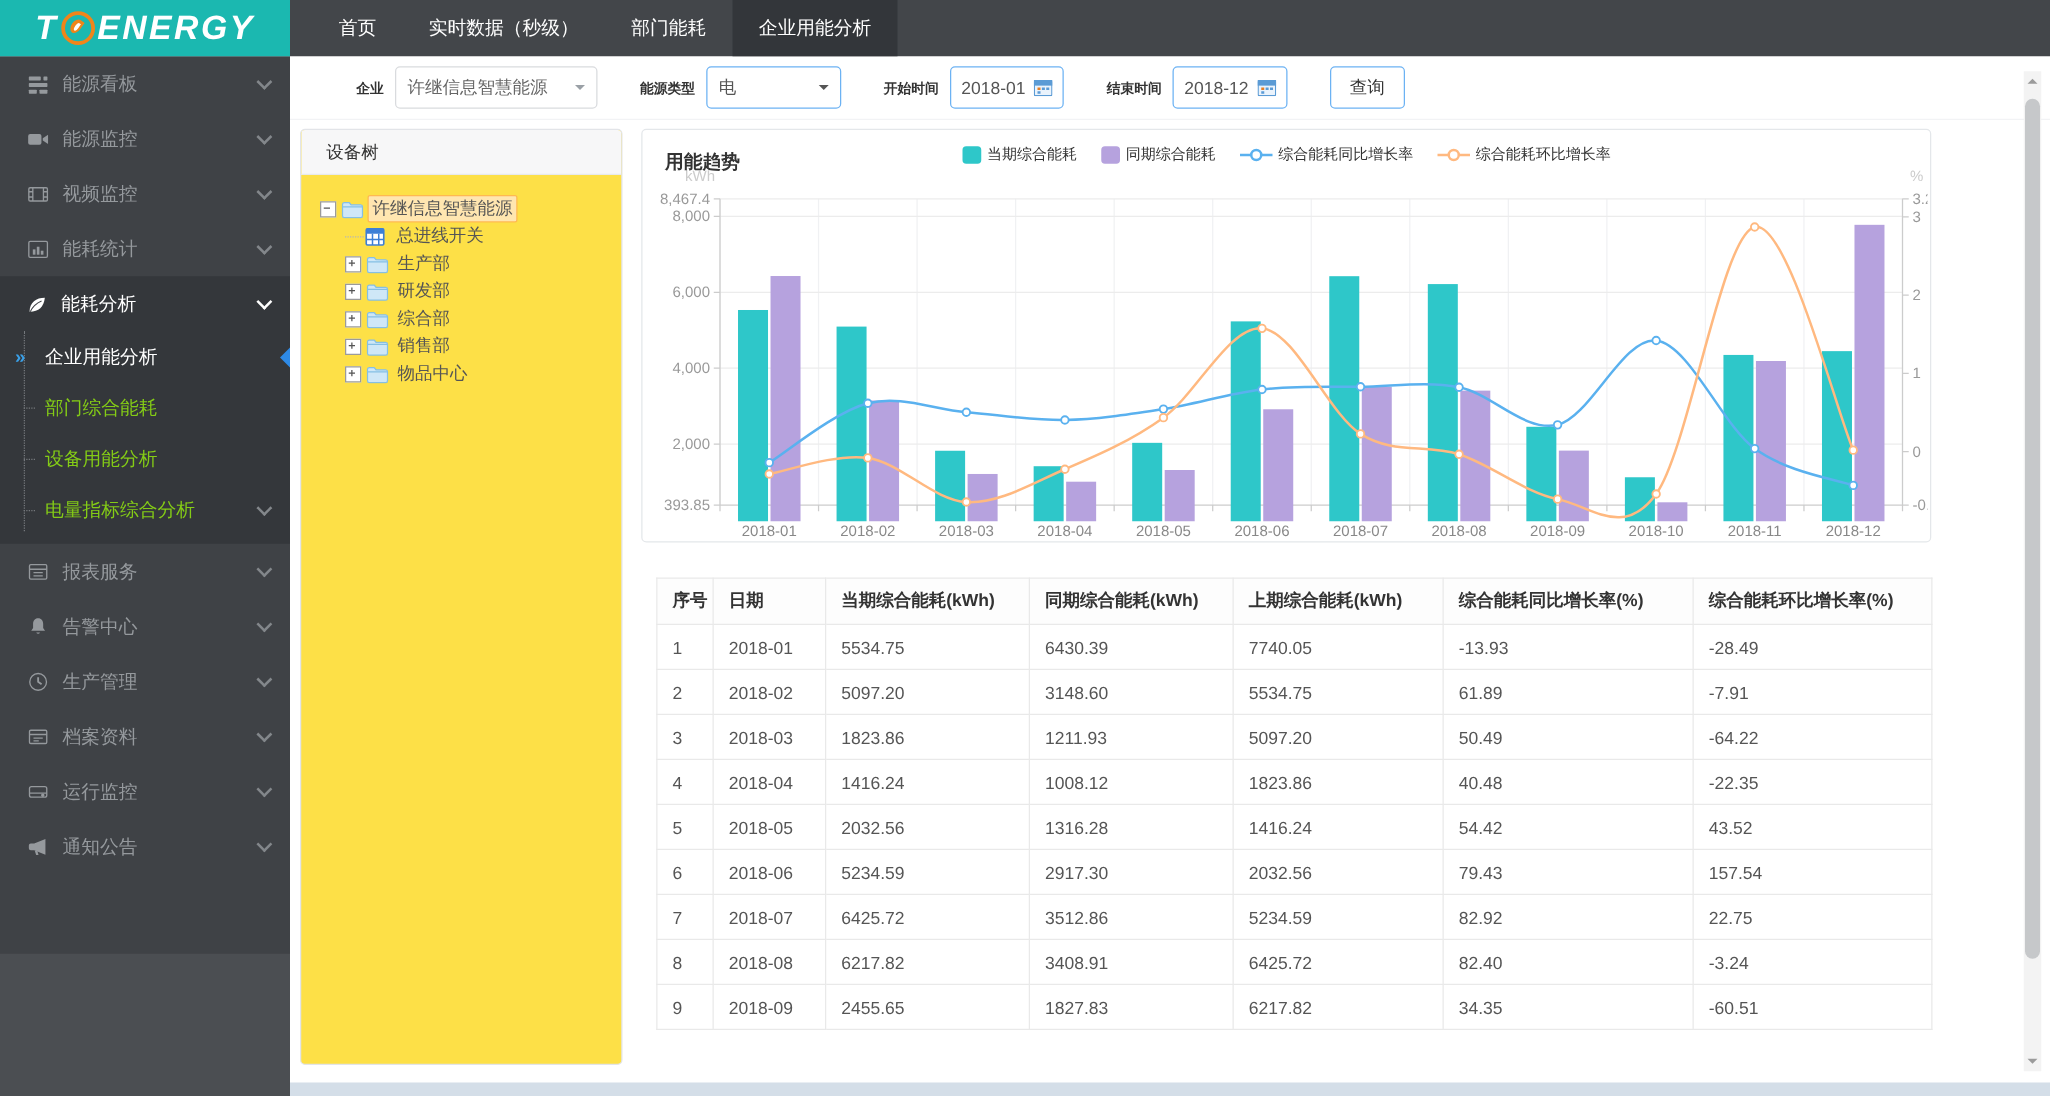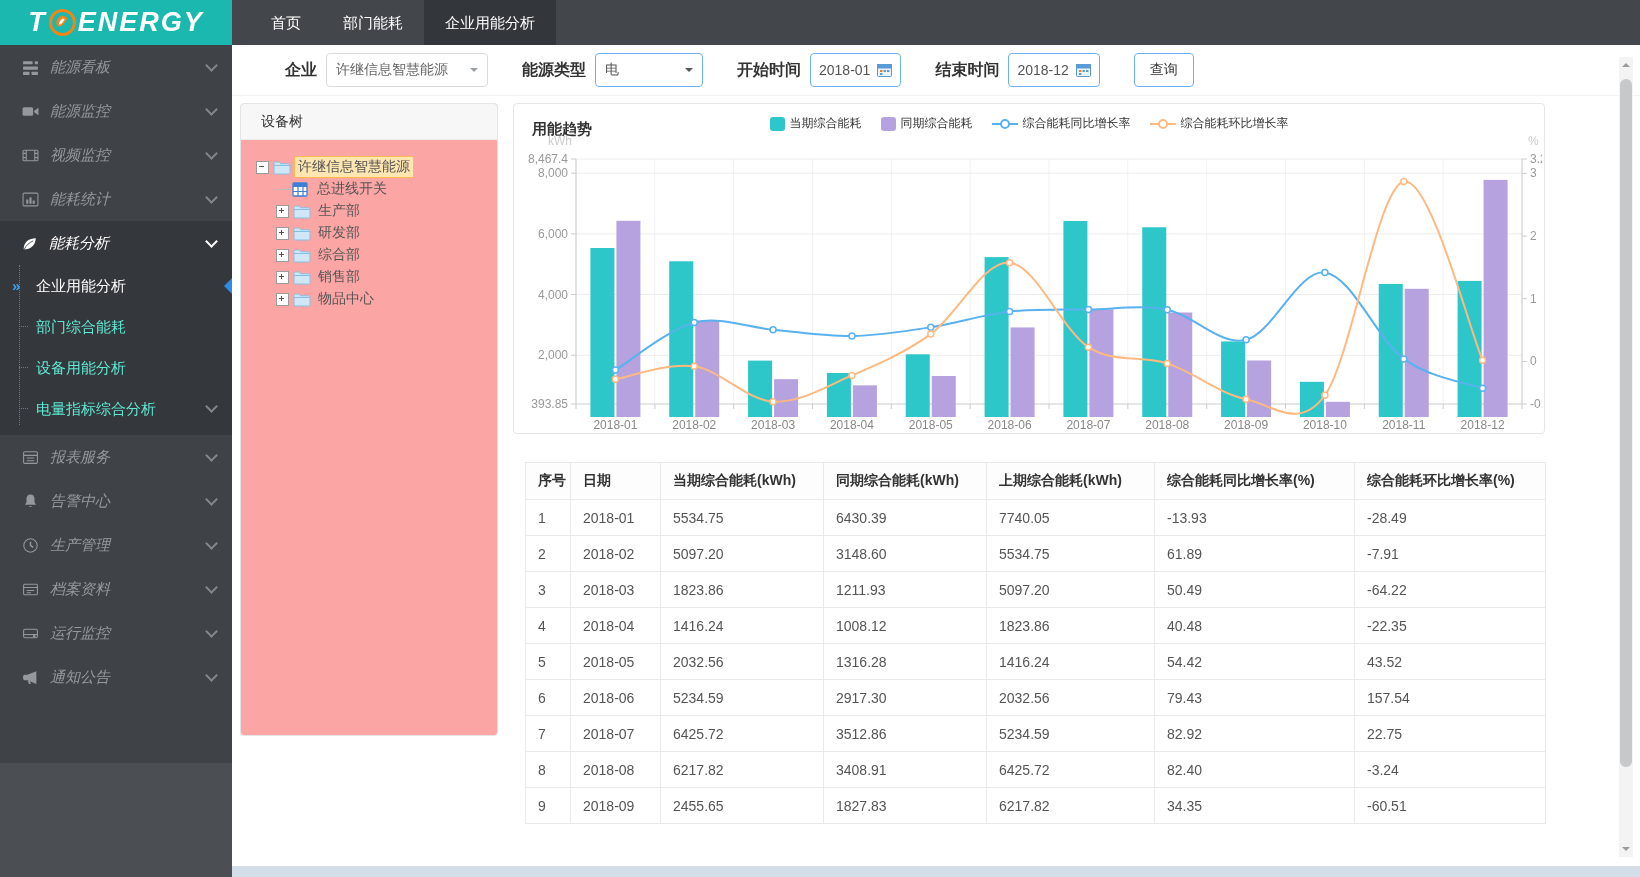--- a/index.html
+++ b/index.html
@@ -19,53 +19,53 @@
   .header-right{margin-left:auto;display:flex;align-items:center;padding-right:16px;color:#fff;}
   .hicon{width:22px;height:22px;margin-right:28px;cursor:pointer;}
   .sys{display:flex;align-items:center;font-size:15px;cursor:pointer;margin-right:24px;}
   .caret-down{width:0;height:0;border:5px solid transparent;border-top-color:#fff;margin:5px 0 0 7px;}
   .avatar{width:34px;height:34px;border-radius:50%;background:radial-gradient(circle at 50% 30%,#e6eef4,#b9cfdd 55%,#90b0c2);}
   
   .sidebar{position:absolute;left:0;top:45px;width:232px;height:832px;background:#3f4246;}
   .sidebar-footer{position:absolute;left:0;top:718px;width:232px;height:114px;background:#4b4e52;}
   .s-item{height:44px;display:flex;align-items:center;padding:0 16px 0 21px;color:#95999d;font-size:15px;cursor:pointer;}
   .s-item .sicon{width:18px;height:18px;margin-right:11px;flex:none;display:flex;align-items:center;justify-content:center;}
-  .s-item .slabel{flex:1;font-style:italic;}
+  .s-item .slabel{flex:1;}
   .chev{width:7px;height:7px;border-right:2px solid #83878b;border-bottom:2px solid #83878b;transform:rotate(45deg);margin-top:-4px;flex:none;}
   .s-group.open{background:#34373b;}
   .s-group.open > .s-item{color:#fff;padding-left:20px;}
   .s-group.open > .s-item .chev{border-color:#fff;}
   .s-subs{position:relative;padding-bottom:6px;}
   .s-subs::before{content:"";position:absolute;left:19px;top:0;bottom:10px;border-left:1px dotted #74787c;}
-  .s-sub{position:relative;height:41px;line-height:41px;padding-left:36px;color:#5eead4;font-size:15px;cursor:pointer;}
+  .s-sub{position:relative;height:41px;line-height:41px;padding-left:36px;color:#84cc16;font-size:15px;cursor:pointer;}
   .s-sub::before{content:"";position:absolute;left:19px;top:20px;width:9px;border-top:1px dotted #74787c;}
   .s-sub.active{color:#fff;}
   .s-sub.active::before{display:none;}
   .s-sub.active .dbl{position:absolute;left:12px;color:#3aa0e8;font-weight:bold;}
   .s-sub.active::after{content:"";position:absolute;right:0;top:50%;margin-top:-8px;
     border:8px solid transparent;border-right-color:#2e8ae6;border-left-width:0;}
   
   .main{position:absolute;left:232px;top:45px;width:1408px;height:832px;background:#fff;}
   .filters{position:absolute;left:0;top:0;right:0;height:51px;display:flex;align-items:center;padding-left:53px;
     border-bottom:1px solid #f2f3f5;box-sizing:border-box;}
   .fgroup{display:flex;align-items:center;margin-right:34px;}
-  .flabel{font-size:16px;font-weight:bold;color:#333;margin-right:9px;white-space:nowrap;}
+  .flabel{font-size:11px;font-weight:bold;color:#333;margin-right:9px;white-space:nowrap;}
   .select{height:32px;border:1px solid #d9dbde;border-radius:4px;background:#fff;display:flex;align-items:center;
     padding:0 9px;font-size:14px;color:#666;cursor:pointer;}
   .select .val{flex:1;}
   .sel-caret{width:0;height:0;border:4px solid transparent;border-top-color:#9aa0a6;margin:4px 0 0 10px;}
   .select.blue{border-color:#6cb2f3;color:#555;}
   .select.blue .sel-caret{border-top-color:#555;border-width:4px;}
   .dateinput{height:32px;border:1px solid #6cb2f3;border-radius:4px;display:flex;align-items:center;
     padding:0 8px;font-size:14px;color:#555;cursor:text;}
   .dateinput .val{margin-right:7px;}
   .query-btn{height:34px;padding:0 15px;border:1px solid #6cb2f3;border-radius:4px;background:#fff;
     font-size:14px;color:#333;cursor:pointer;font-family:inherit;}
   
-  .tree-panel{position:absolute;left:8px;top:58px;width:258px;height:633px;background:#fca5a5;
+  .tree-panel{position:absolute;left:8px;top:58px;width:258px;height:749px;background:#fde047;
     border:1px solid #e2e4e8;border-radius:4px;box-sizing:border-box;overflow:hidden;}
   .tree-header{height:35px;background:#f7f7f8;border-bottom:1px solid #e8eaec;display:flex;align-items:center;
     padding-left:20px;font-size:14px;color:#333;}
   .tree-body{padding:16px 0 0 15px;font-size:14px;color:#555;}
   .t-row{display:flex;align-items:center;height:22px;cursor:pointer;white-space:nowrap;}
   .t-row .lbl{padding:1px 3px;border:1px solid transparent;border-radius:2px;}
   .t-row .lbl.sel{background:#ffe6b0;border-color:#ffb951;}
   .t-indent{width:20px;flex:none;}
   .exp{width:11px;height:11px;border:1px solid #9b9b9b;background:#fff;position:relative;flex:none;margin-right:4px;}
   .exp::before{content:"";position:absolute;left:2px;top:4px;width:5px;border-top:1px solid #555;}
@@ -103,20 +103,21 @@
 <body>
 
 <div class="header">
   <div class="logo">
     <span>T</span>
       <span class="at"></span>
       <span>ENERGY</span>
   </div>
   <div class="nav" id="nav">
       <div class="nav-item">首页</div>
+      <div class="nav-item">实时数据（秒级）</div>
       <div class="nav-item">部门能耗</div>
       <div class="nav-item active">企业用能分析</div>
     </div>
 </div>
 
 <div class="sidebar">
   <div id="sideMenu">
       <div class="s-item">
         <span class="sicon">
           <svg viewBox="0 0 16 16" width="17" height="17" fill="currentColor">

